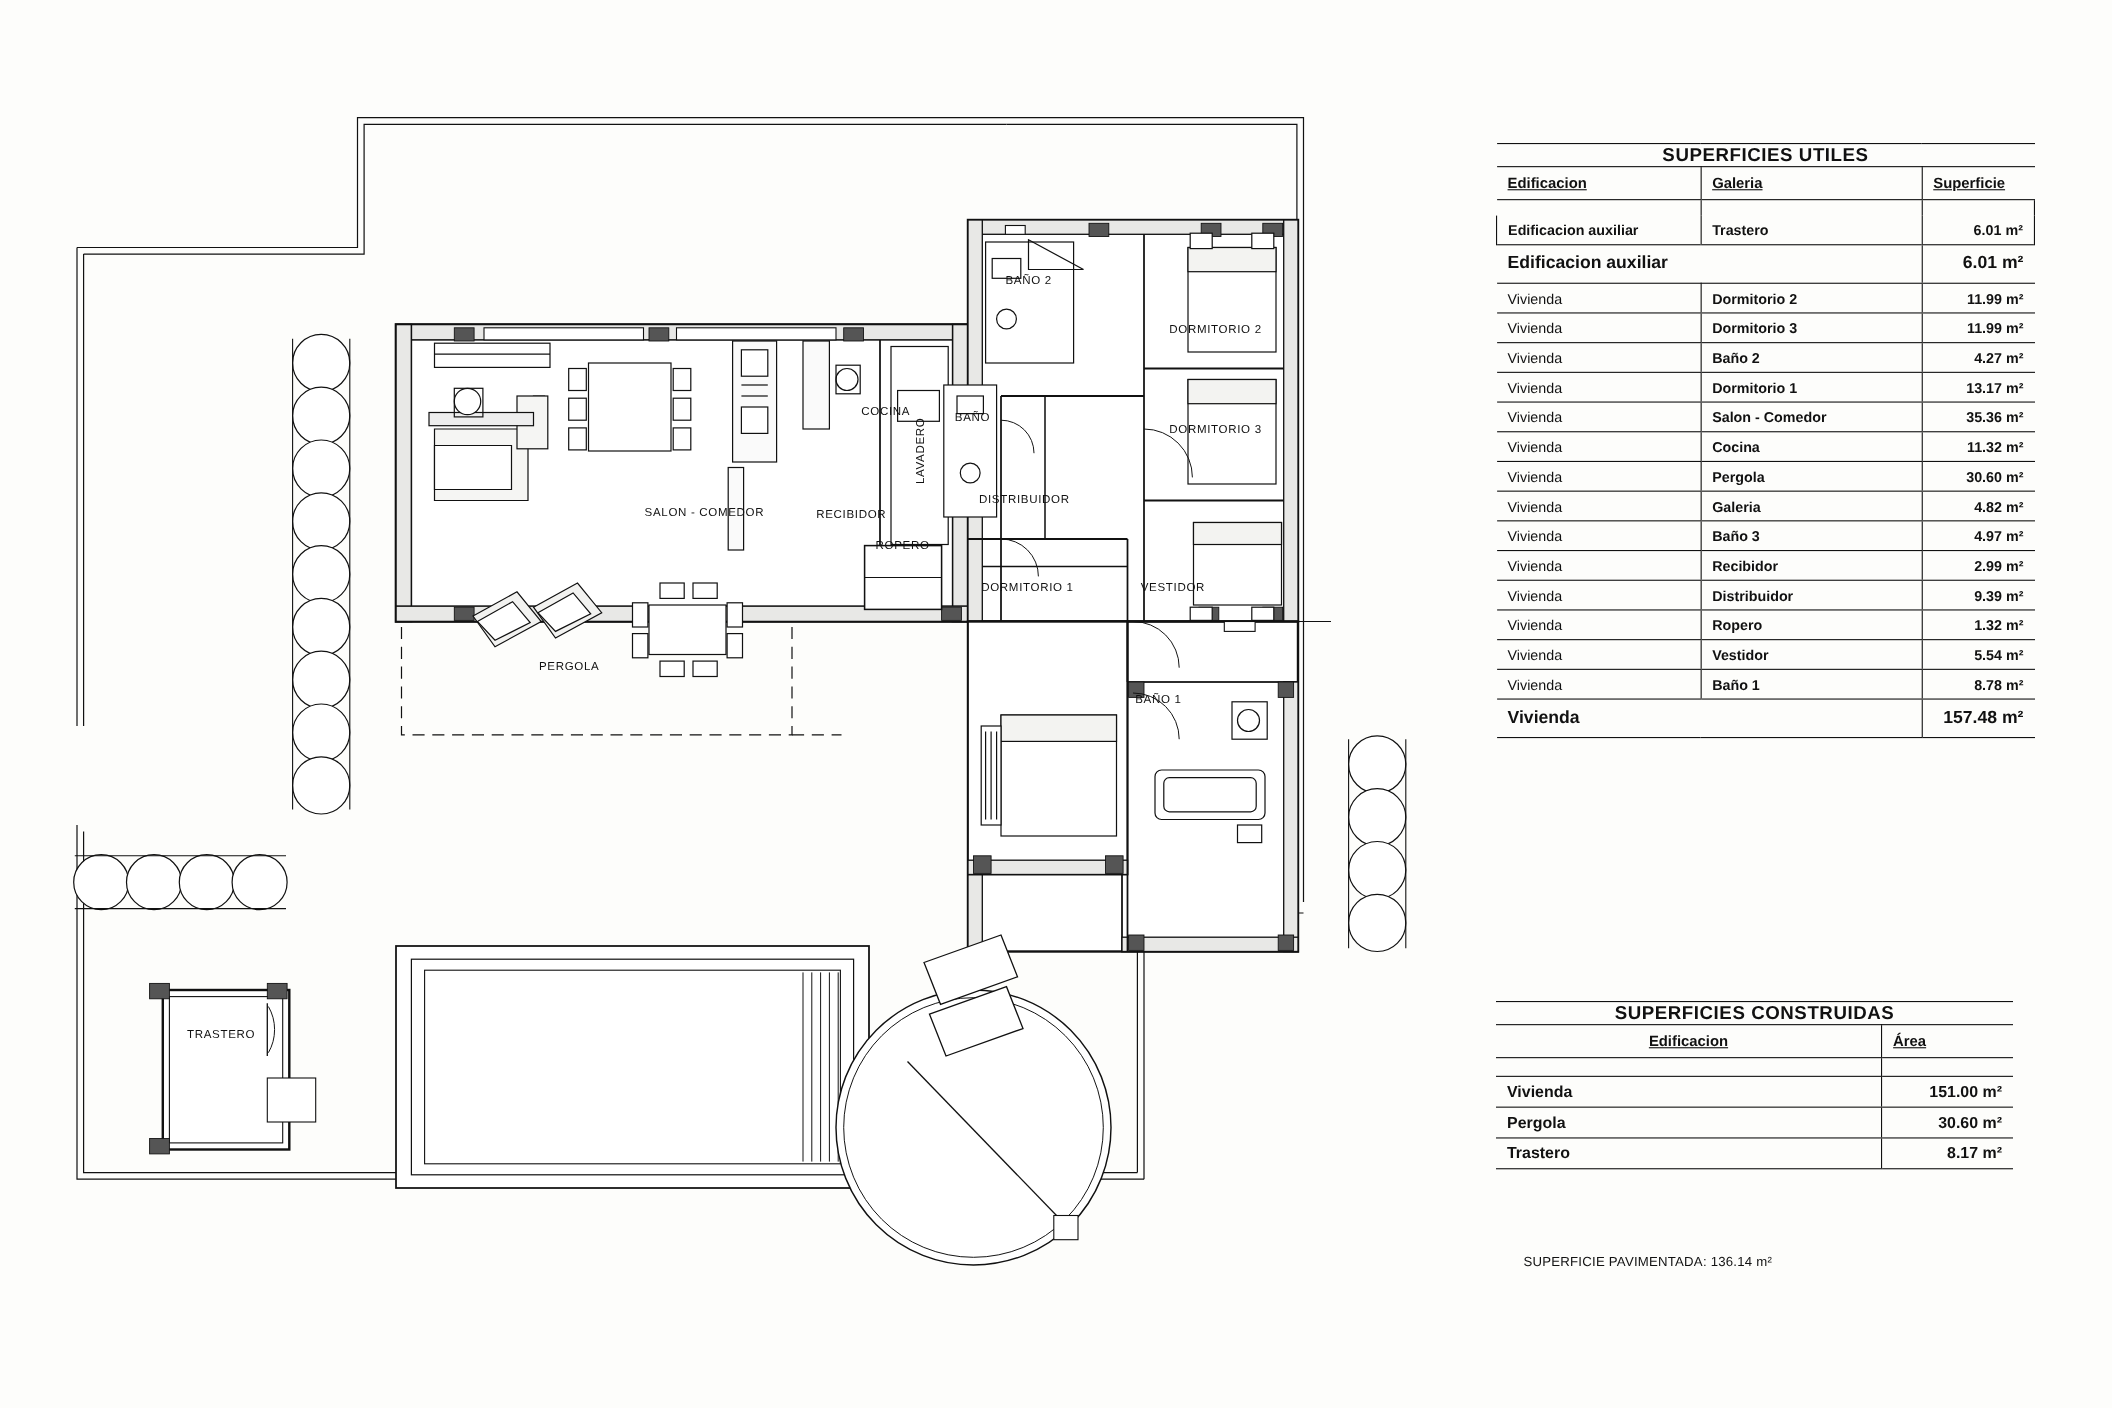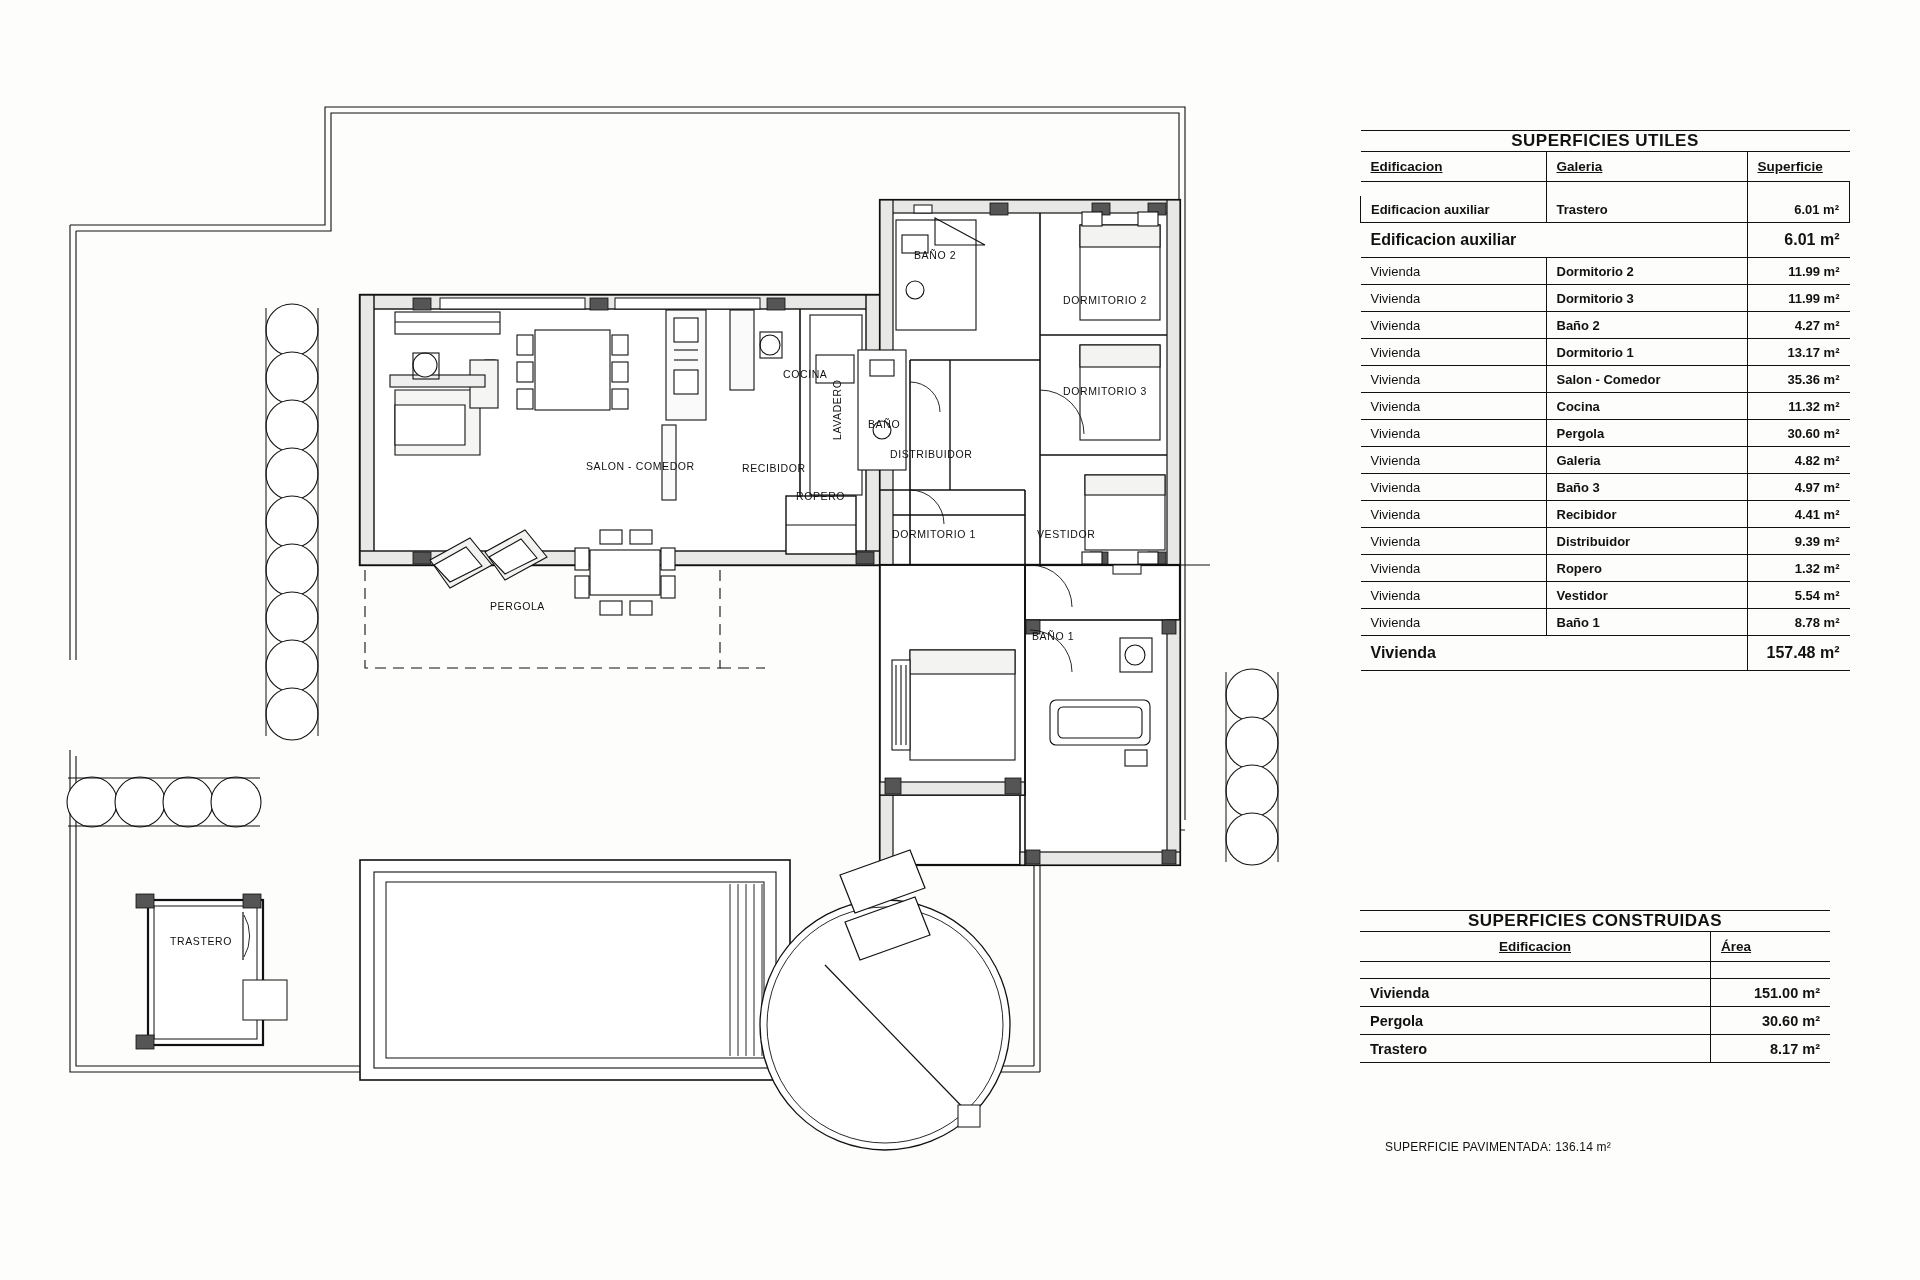--- a/index.html
+++ b/index.html
@@ -335,21 +335,21 @@
           <polygon points="815,862 885,837 900,875 830,900" fill="#fff"></polygon>
         </g>
 
         <polyline points="1150,505 1180,505" stroke-width="1"></polyline>
       </g>
     </svg>
 
     <div class="rlabel" style="left:556px;top:400px;">SALON - COMEDOR</div>
     <div class="rlabel" style="left:753px;top:308px;">COCINA</div>
     <div class="rlabel vert" style="left:801px;top:380px;">LAVADERO</div>
-    <div class="rlabel" style="left:838px;top:314px;margin-top:44px;">BAÑO</div>
+    <div class="rlabel" style="left:838px;top:314px;">BAÑO</div>
     <div class="rlabel" style="left:884px;top:189px;">BAÑO 2</div>
     <div class="rlabel" style="left:1033px;top:234px;">DORMITORIO 2</div>
     <div class="rlabel" style="left:1033px;top:325px;">DORMITORIO 3</div>
     <div class="rlabel" style="left:860px;top:388px;">DISTRIBUIDOR</div>
     <div class="rlabel" style="left:712px;top:402px;">RECIBIDOR</div>
     <div class="rlabel" style="left:766px;top:430px;">ROPERO</div>
     <div class="rlabel" style="left:862px;top:468px;">DORMITORIO 1</div>
     <div class="rlabel" style="left:1007px;top:468px;">VESTIDOR</div>
     <div class="rlabel" style="left:1002px;top:570px;">BAÑO 1</div>
     <div class="rlabel" style="left:460px;top:540px;">PERGOLA</div>
@@ -423,21 +423,21 @@
             <td class="thin-b bl num">4.82 m²</td>
           </tr>
       <tr class="row">
             <td class="thin-b">Vivienda</td>
             <td class="thin-b bl est">Baño 3</td>
             <td class="thin-b bl num">4.97 m²</td>
           </tr>
       <tr class="row">
             <td class="thin-b">Vivienda</td>
             <td class="thin-b bl est">Recibidor</td>
-            <td class="thin-b bl num">4.41 m²</td>
+            <td class="thin-b bl num">2.99 m²</td>
           </tr>
       <tr class="row">
             <td class="thin-b">Vivienda</td>
             <td class="thin-b bl est">Distribuidor</td>
             <td class="thin-b bl num">9.39 m²</td>
           </tr>
       <tr class="row">
             <td class="thin-b">Vivienda</td>
             <td class="thin-b bl est">Ropero</td>
             <td class="thin-b bl num">1.32 m²</td>

